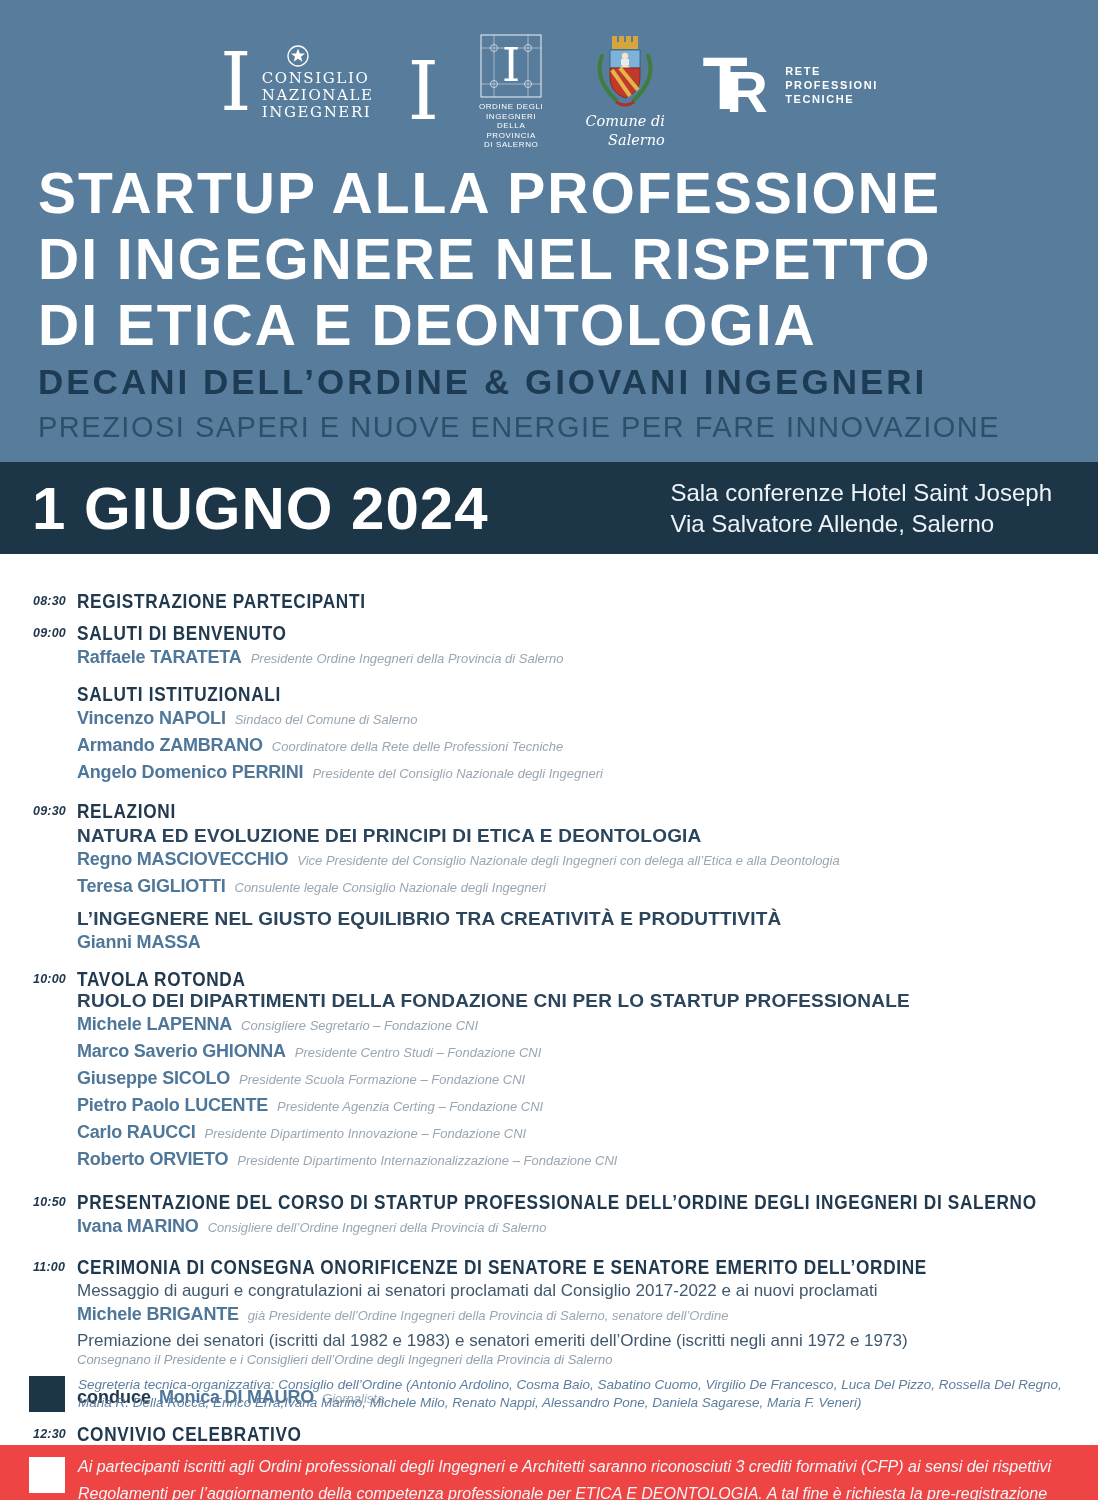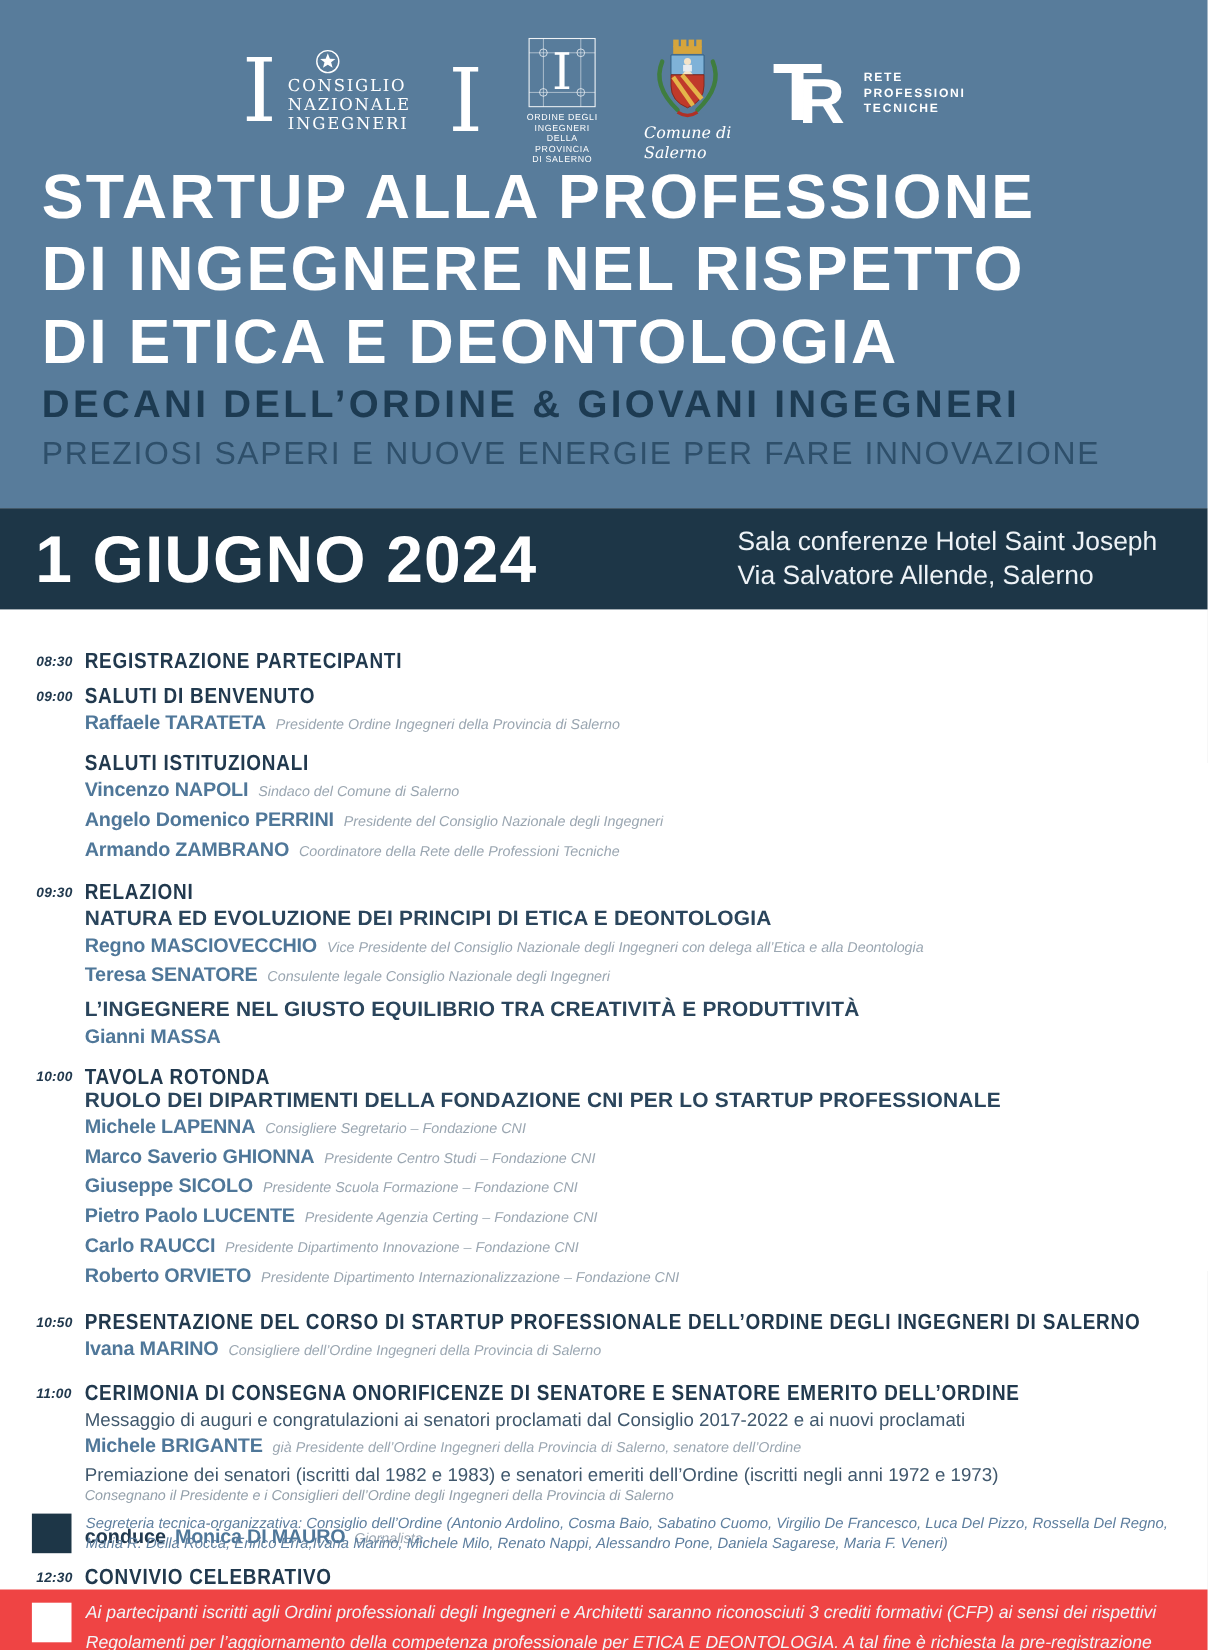--- a/index.html
+++ b/index.html
@@ -18,25 +18,25 @@
   .cni-right{display:flex;flex-direction:column;align-items:flex-start;}
   .cni-emblem{margin:0 0 2px 24px;}
   .cni-lines{font-family:"DejaVu Serif", serif;font-size:15px;line-height:17px;letter-spacing:1.6px;color:#fff;}
   .logo-fond{display:flex;align-items:center;gap:10px;margin-top:22px;}
   .fond-right{display:flex;flex-direction:column;}
   .fond-name{font-size:27px;font-weight:bold;letter-spacing:0.5px;color:#fff;line-height:28px;}
   .fond-sub{font-family:"DejaVu Serif", serif;font-size:9.5px;letter-spacing:1.1px;color:#fff;margin-top:3px;}
   .logo-ordine{display:flex;flex-direction:column;align-items:center;width:76px;}
   .ordine-lines{margin-top:4px;font-size:8px;line-height:9.5px;letter-spacing:0.6px;text-align:center;color:#fff;}
   .logo-comune{display:flex;flex-direction:column;align-items:center;width:84px;margin-top:0px;}
-  .comune-lines{font-family:"DejaVu Serif", serif;font-style:italic;font-size:14.5px;line-height:19px;text-align:left;color:#fff;margin-top:2px;}
+  .comune-lines{font-family:"DejaVu Serif", serif;font-style:italic;font-size:14.5px;line-height:19px;text-align:right;color:#fff;margin-top:2px;}
   .logo-rpt{display:flex;align-items:flex-start;gap:12px;margin-top:18px;}
   .rpt-lines{font-size:11px;font-weight:bold;letter-spacing:1.6px;line-height:14px;color:#fff;margin-top:12px;}
   
-  .titles{position:absolute;left:38px;top:146px;width:1030px;}
+  .titles{position:absolute;left:38px;top:160px;width:1030px;}
   .t-line{font-size:57px;line-height:66px;font-weight:800;letter-spacing:2px;color:#ffffff;white-space:nowrap;}
   .subtitle{margin-top:4px;font-size:35px;font-weight:800;letter-spacing:3px;color:#1d3b52;white-space:nowrap;}
   .tagline{margin-top:9px;font-size:29px;font-weight:400;letter-spacing:1.5px;color:#2e4f6a;white-space:nowrap;}
   
   .date-band{position:absolute;top:462px;left:0;width:1098px;height:92px;background:#1d3647;display:flex;align-items:center;justify-content:space-between;padding:0 46px 0 32px;box-sizing:border-box;}
   .date-big{font-size:60px;font-weight:800;letter-spacing:1px;color:#ffffff;white-space:nowrap;}
   .venue{font-size:24px;line-height:31px;color:#eef3f7;font-weight:400;}
   
   .program{position:absolute;top:566px;left:0;width:1098px;padding:24px 18px 0 33px;box-sizing:border-box;}
   .row{display:flex;align-items:flex-start;}
@@ -191,42 +191,42 @@
 
     <div class="row mt12">
       <div class="time"></div>
       <div class="content">
         <span class="item-title">SALUTI ISTITUZIONALI</span>
         <div class="speaker">
           <span class="name">Vincenzo NAPOLI</span>
           <span class="role">Sindaco del Comune di Salerno</span>
         </div>
         <div class="speaker">
+          <span class="name">Armando ZAMBRANO</span>
+          <span class="role">Coordinatore della Rete delle Professioni Tecniche</span>
+        </div>
+        <div class="speaker">
           <span class="name">Angelo Domenico PERRINI</span>
           <span class="role">Presidente del Consiglio Nazionale degli Ingegneri</span>
-        </div>
-        <div class="speaker">
-          <span class="name">Armando ZAMBRANO</span>
-          <span class="role">Coordinatore della Rete delle Professioni Tecniche</span>
         </div>
       </div>
     </div>
 
     <div class="row mt14">
       <div class="time">09:30</div>
       <div class="content">
         <span class="item-title">RELAZIONI</span>
         <div class="talk">
           <div class="talk-title">NATURA ED EVOLUZIONE DEI PRINCIPI DI ETICA E DEONTOLOGIA</div>
           <div class="speaker">
             <span class="name">Regno MASCIOVECCHIO</span>
             <span class="role">Vice Presidente del Consiglio Nazionale degli Ingegneri con delega all’Etica e alla Deontologia</span>
           </div>
           <div class="speaker">
-            <span class="name">Teresa SENATORE</span>
+            <span class="name">Teresa GIGLIOTTI</span>
             <span class="role">Consulente legale Consiglio Nazionale degli Ingegneri</span>
           </div>
         </div>
         <div class="talk mt8">
           <div class="talk-title">L’INGEGNERE NEL GIUSTO EQUILIBRIO TRA CREATIVITÀ E PRODUTTIVITÀ</div>
           <div class="speaker">
             <span class="name">Gianni MASSA</span>
           </div>
         </div>
       </div>

